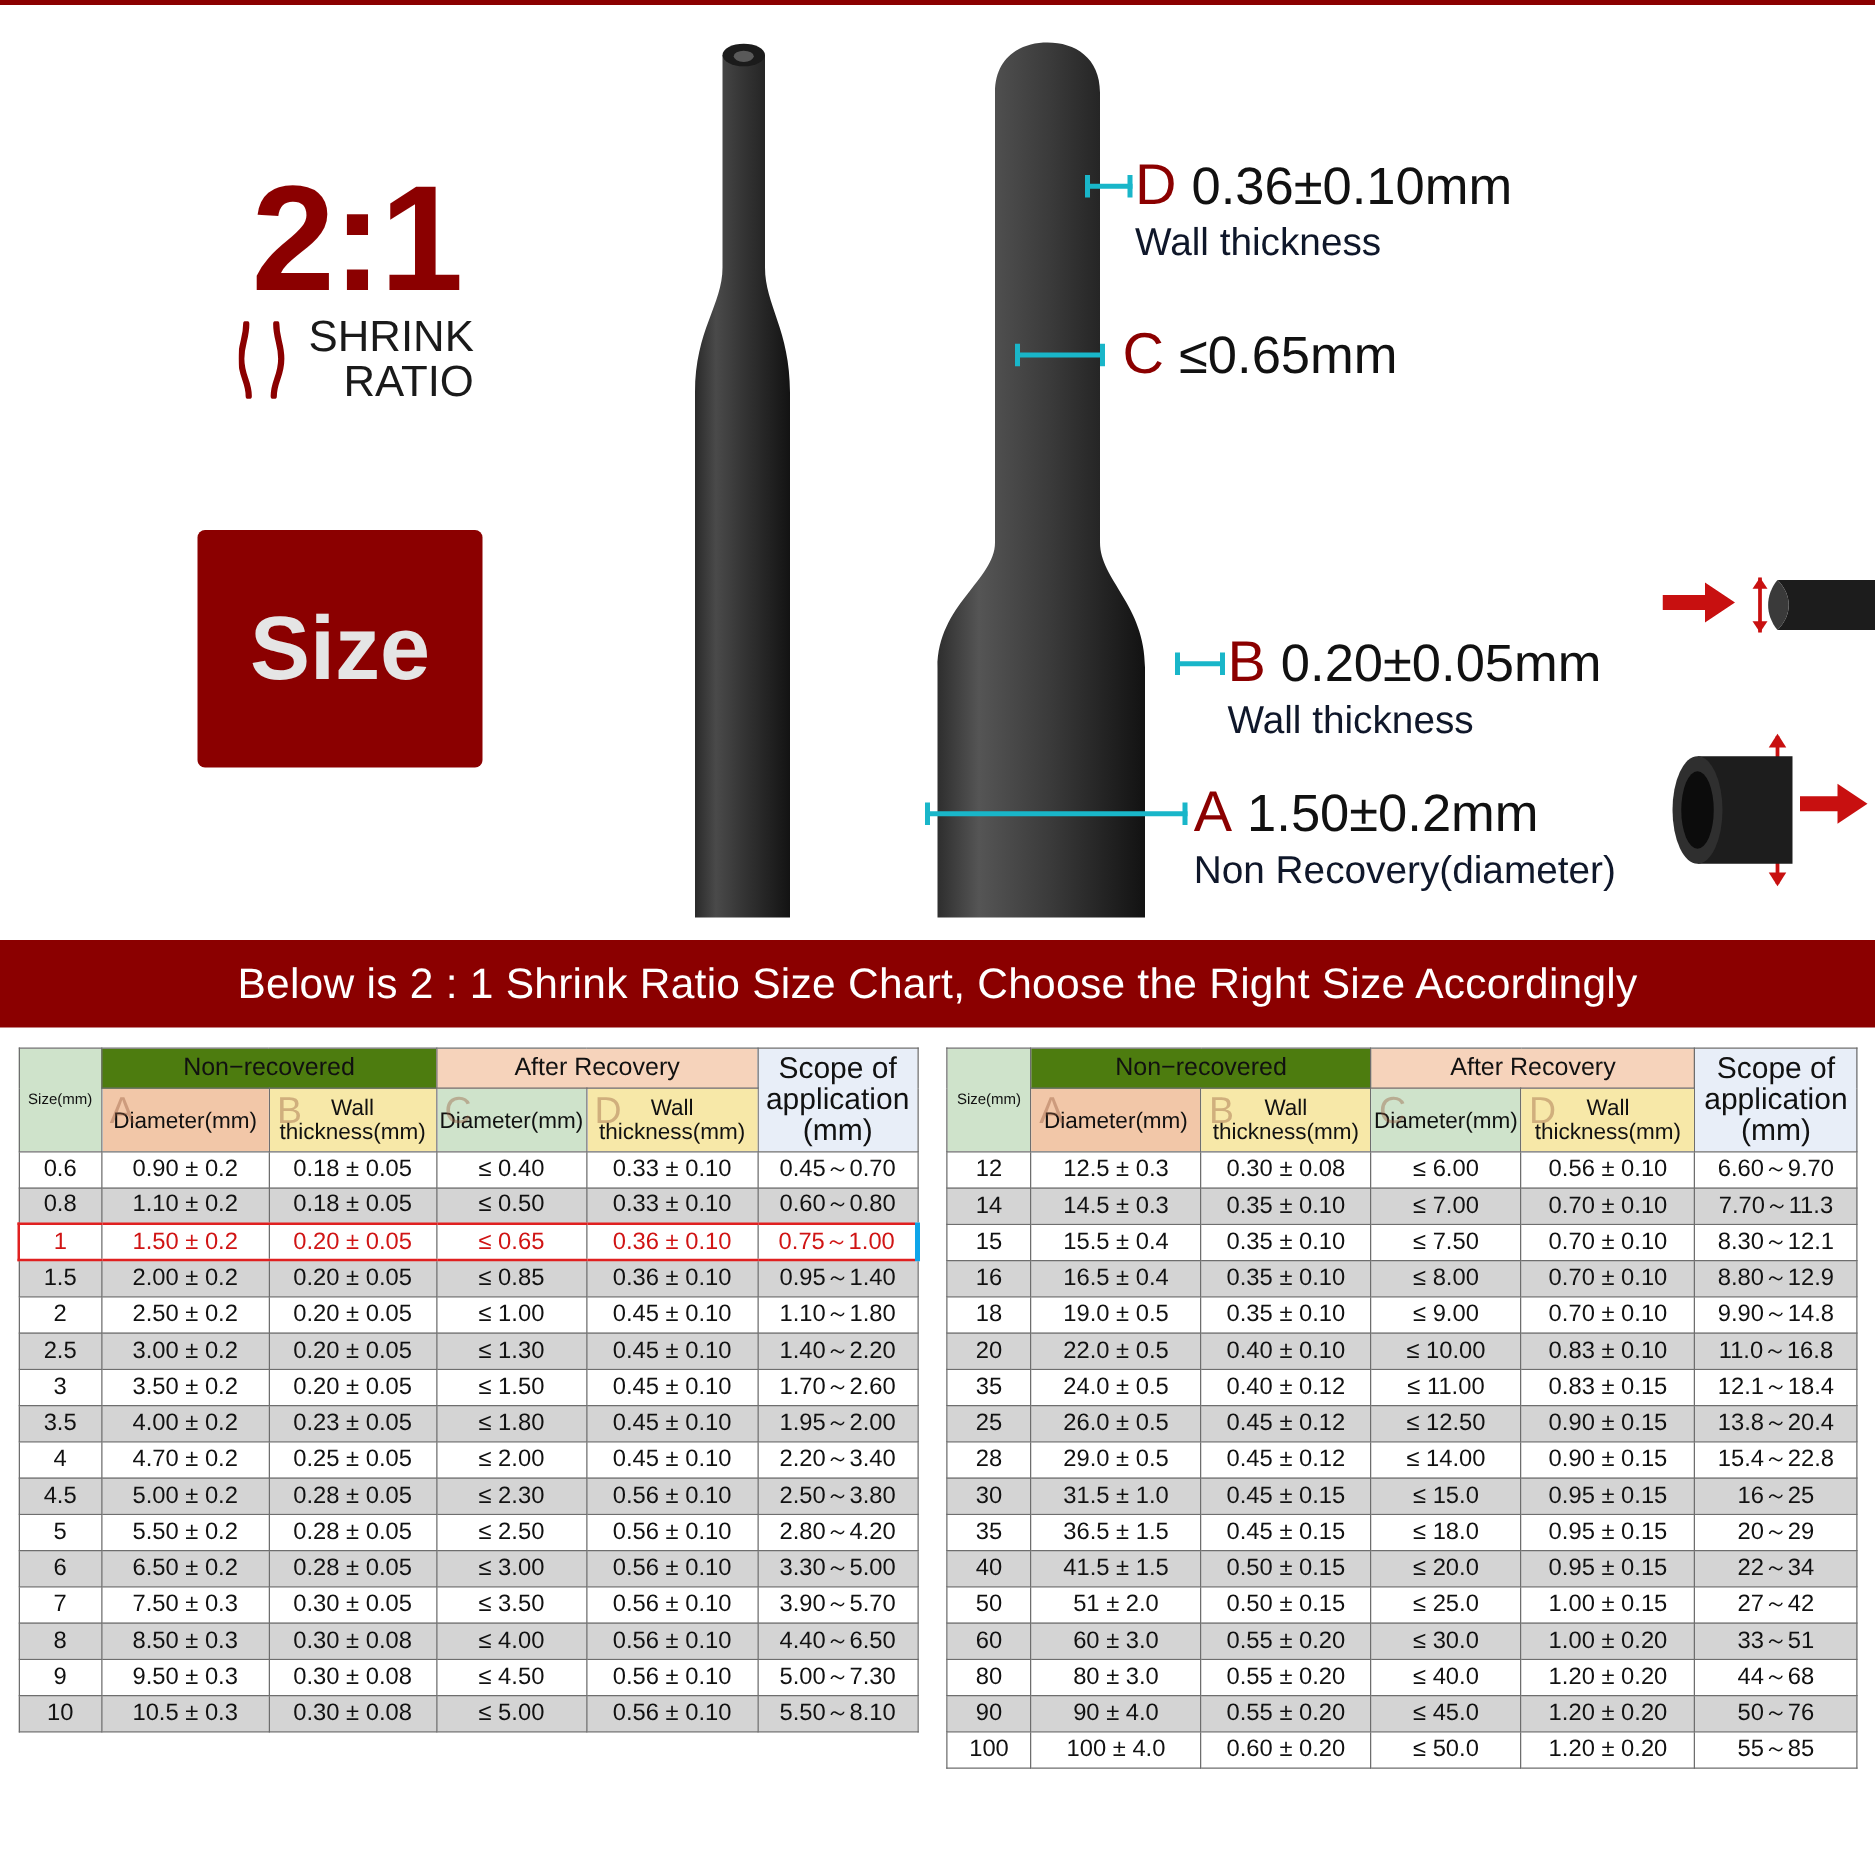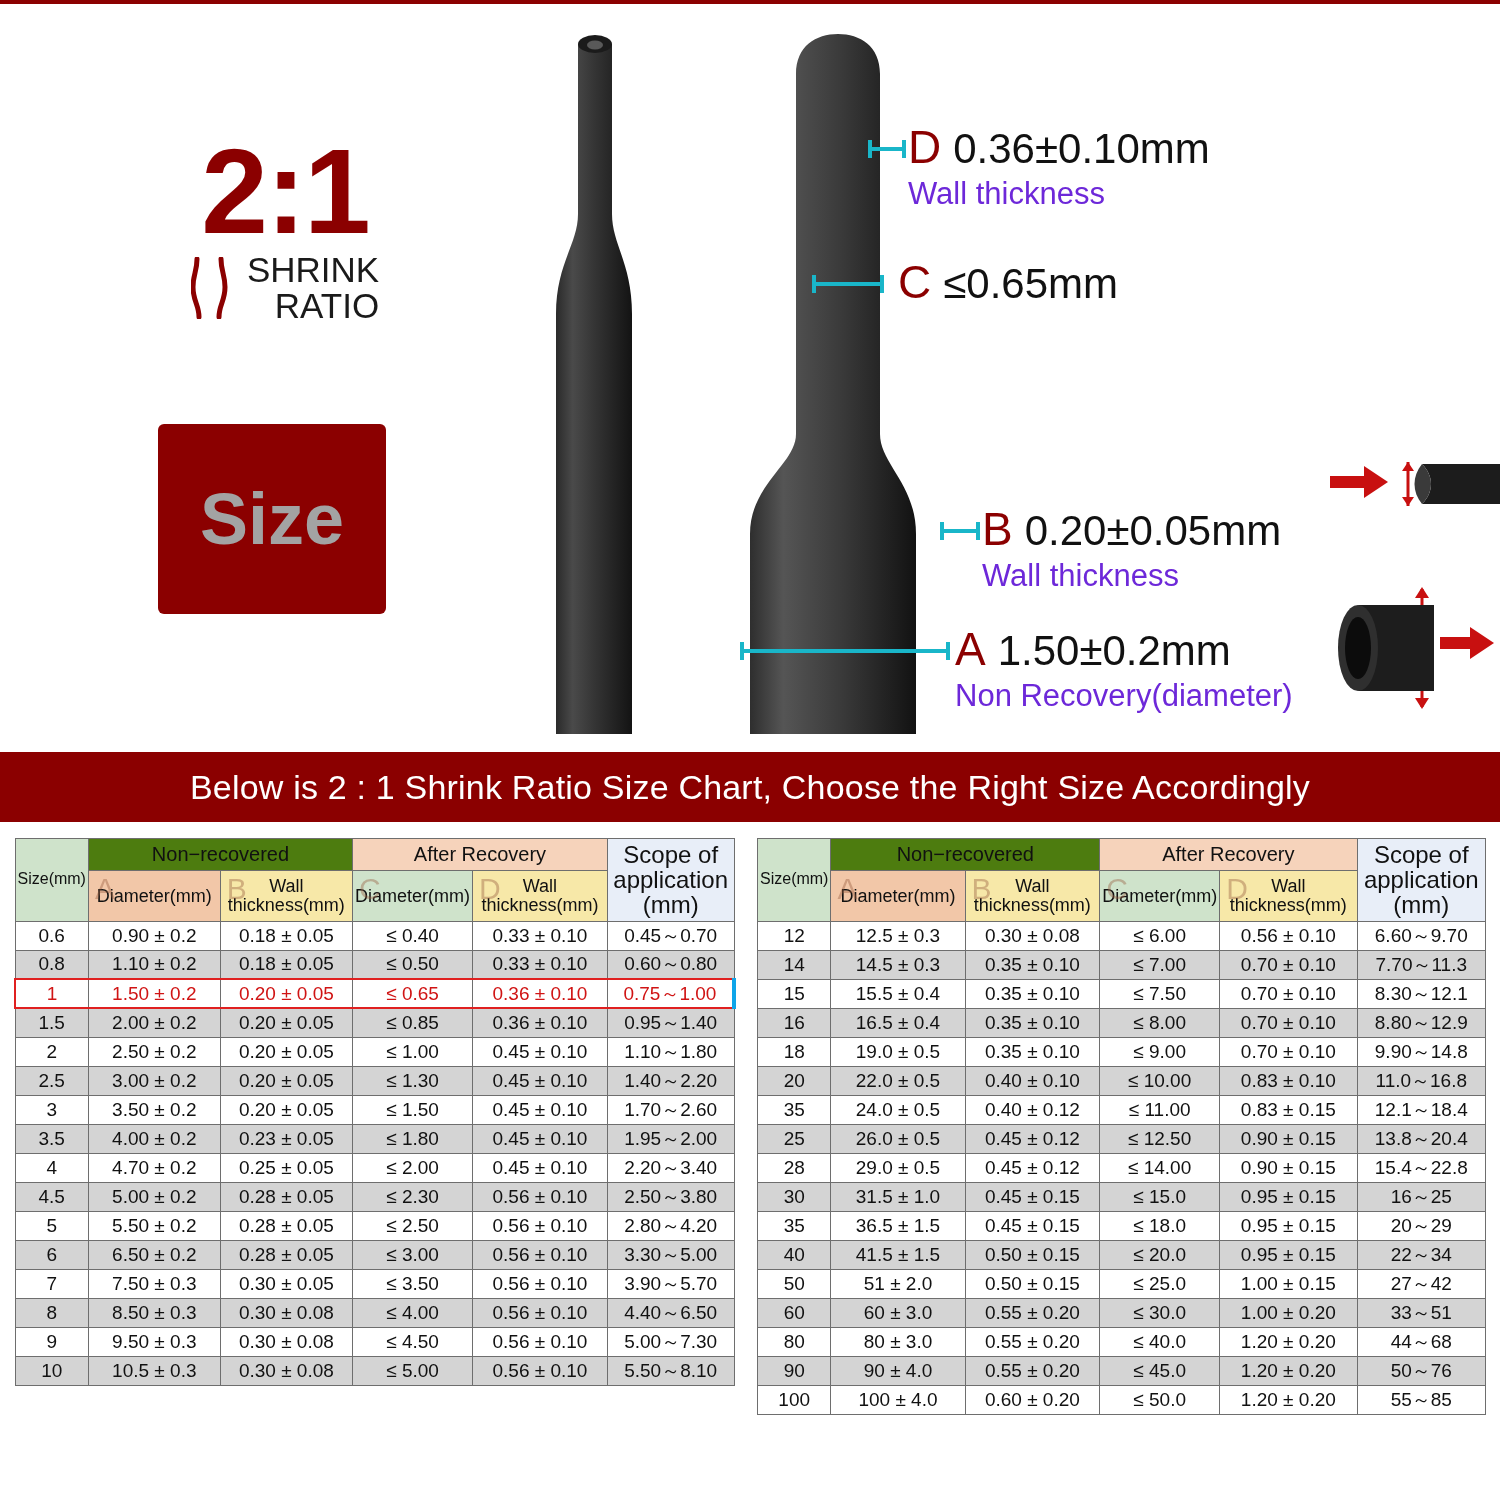--- a/index.html
+++ b/index.html
@@ -27,38 +27,38 @@
     font-size: 120px; font-weight: bold; color: #8b0000; line-height: 0.95;
     letter-spacing: -2px;
   }
   #shrink-row { display: flex; align-items: center; justify-content: center; margin-top: 4px; }
   #shrink-icon { width: 52px; height: 62px; margin-right: 4px; }
   #shrink-words {
     text-align: right; font-size: 35px; line-height: 1.03; color: #1a1a1a; font-weight: 500;
   }
   #size-badge {
     position: absolute; left: 158px; top: 420px; width: 228px; height: 190px;
-    background: #8b0000; color: #a3a3a3; border-radius: 6px;
+    background: #8b0000; color: #e5e5e5; border-radius: 6px;
     display: flex; flex-direction: column; align-items: center; justify-content: center;
   }
   #size-badge .l1 { font-size: 72px; font-weight: bold; line-height: 0.95; }
   #size-badge .l2 { font-size: 72px; font-weight: bold; line-height: 1.0; }
 
   
   .tube-thin {
     position: absolute;
   }
   
   .callout { position: absolute; }
   .callout .line1 { display: flex; align-items: baseline; }
   .callout .letter {
     color: #8b0000; font-size: 46px; font-weight: 500; margin-right: 12px; line-height: 1;
   }
   .callout .value { color: #111111; font-size: 42px; line-height: 1; }
-  .callout .sub { color: #6d28d9; font-size: 31px; margin-top: 6px; }
+  .callout .sub { color: #0f172a; font-size: 31px; margin-top: 6px; }
 
   .dim-bar { position: absolute; height: 4px; background: #19b6c9; }
   .dim-bar::before, .dim-bar::after {
     content:""; position: absolute; top: -7px; width: 4px; height: 18px; background:#19b6c9;
   }
   .dim-bar::before { left: 0; }
   .dim-bar::after { right: 0; }
 
   
   #banner {
@@ -81,21 +81,21 @@
     font-size: 19px; color: #111;
   }
   table.size-chart td, table.size-chart th {
     border: 1px solid #6e6e6e;
     text-align: center;
     padding: 3px 2px;
     font-weight: normal;
     line-height: 1.05;
     height: 29px;
   }
-  .hdr-size { background: #cfe3cb; font-size: 16px; }
+  .hdr-size { background: #cfe3cb; font-size: 12px; }
   .hdr-blue { background: #4d7c0f; font-size: 20px; }
   .hdr-peach { background: #f6d3bb; font-size: 20px; }
   .hdr-scope { background: #e8eef8; font-size: 24px; }
   .sub-blue1 { background: #f2c7a8; font-size: 18px; position: relative; }
   .sub-blue2 { background: #f7e8a8; font-size: 18px; position: relative; }
   .sub-green { background: #cfe3cb; font-size: 18px; position: relative; }
   .sub-yellow { background: #f7e8a8; font-size: 18px; position: relative; }
   .ghost {
     position: absolute; left: 6px; top: 2px;
     font-size: 30px; color: rgba(150,90,60,.40); font-weight: 500; pointer-events:none;

